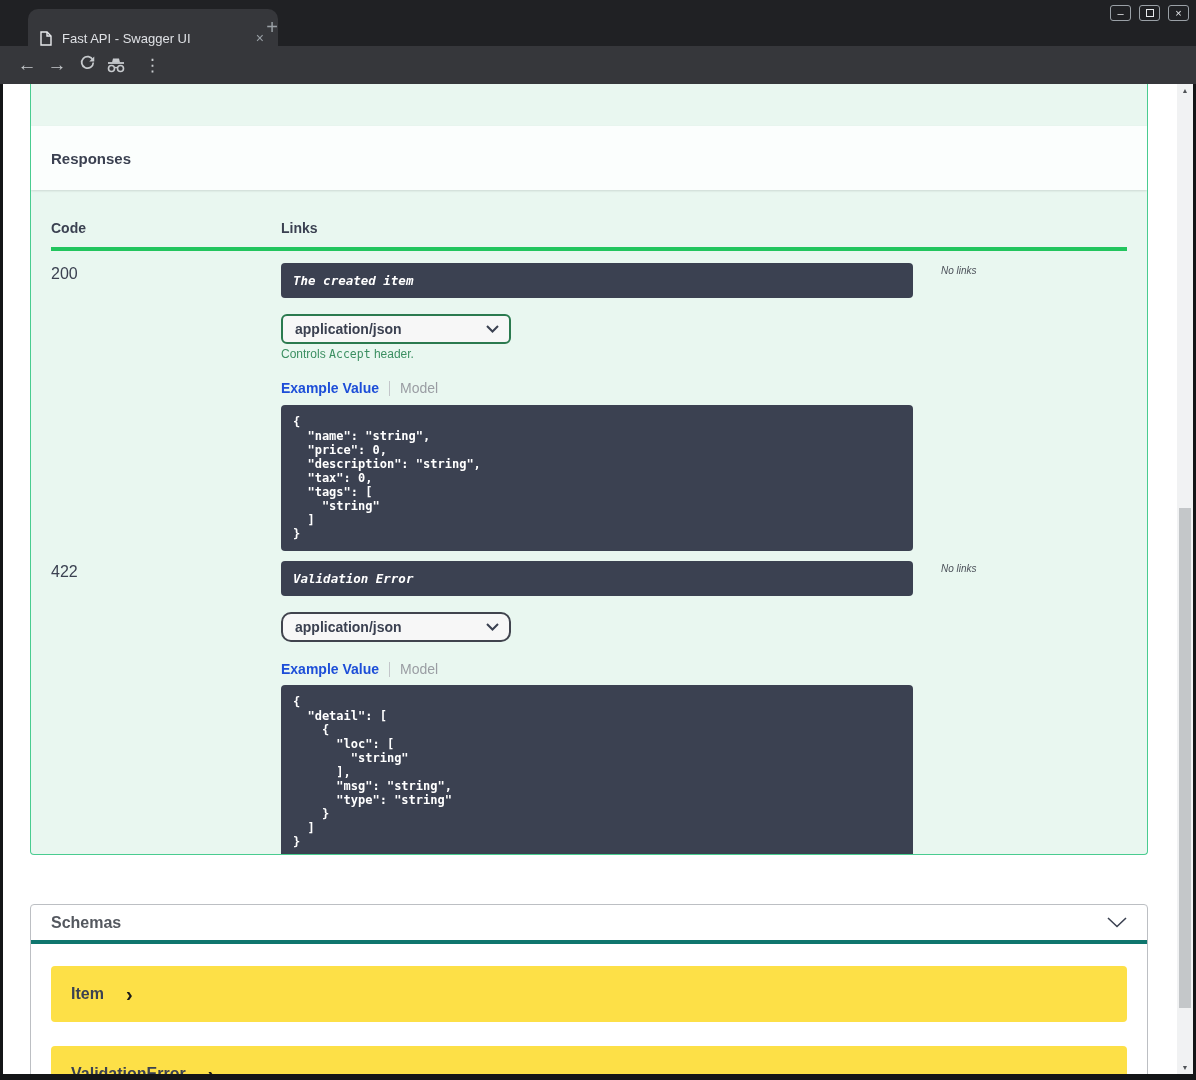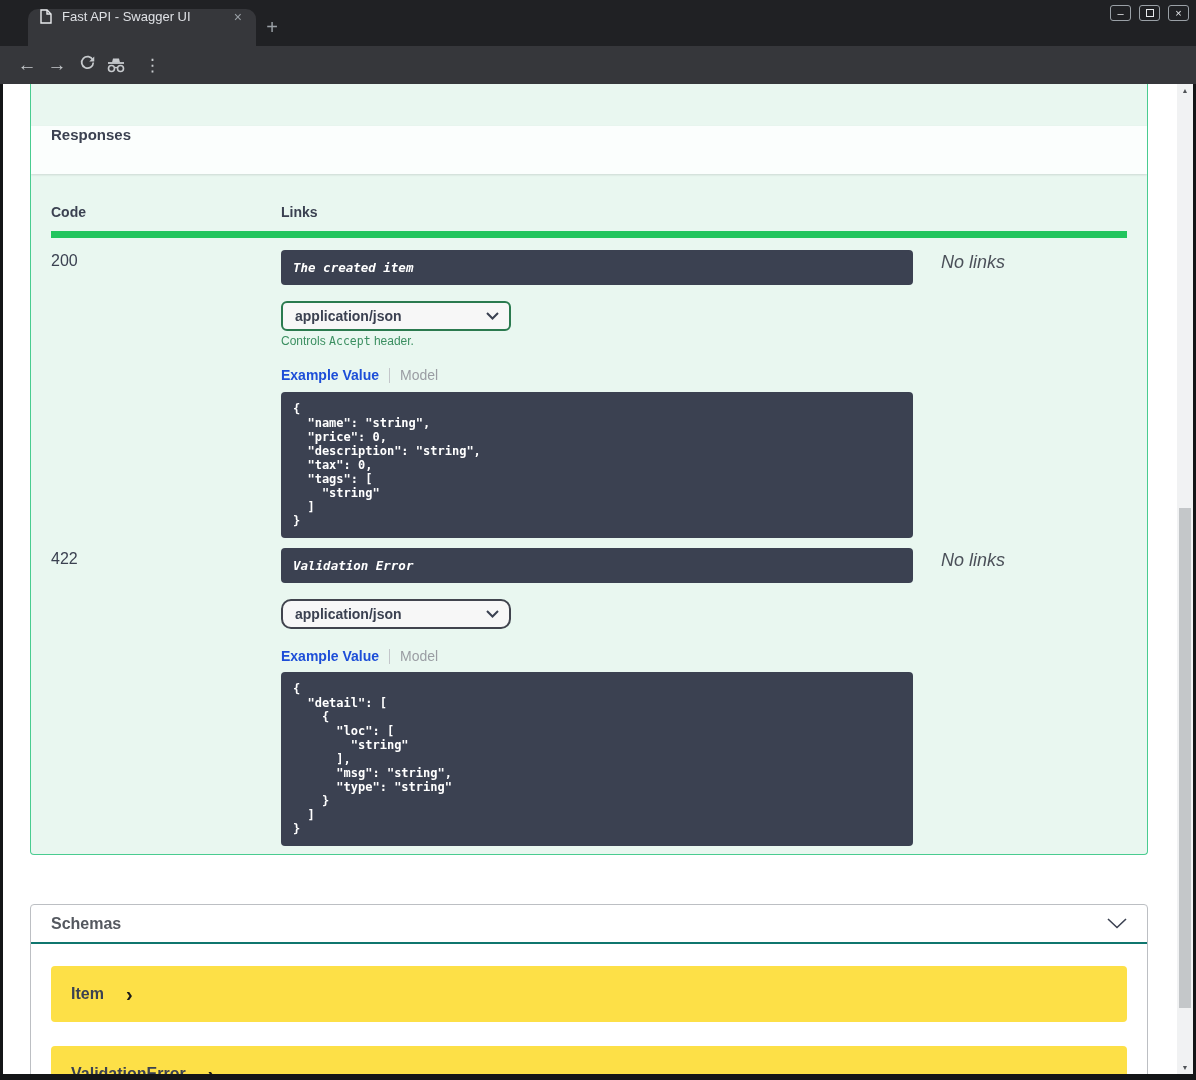--- a/index.html
+++ b/index.html
@@ -7,22 +7,22 @@
   body { font-family:"Liberation Sans", sans-serif; background:#141517; position:relative; overflow:hidden; }
   .mono { font-family:"DejaVu Sans Mono","Liberation Mono",monospace; }
 
   
   .titlebar { position:absolute; top:0; left:0; width:1196px; height:46px; background:#202124; }
   .win-controls { position:absolute; top:5px; right:7px; display:flex; gap:8px; }
   .win-btn { width:21px; height:16px; border:1px solid #9aa0a6; border-radius:3px; color:#e8eaed;
              display:flex; align-items:center; justify-content:center; font-size:11px; line-height:1; cursor:default; }
   .max-glyph { width:8px; height:8px; border:1px solid #e8eaed; display:block; }
 
-  .tab { position:absolute; left:28px; top:9px; width:228px; height:37px; background:#36373b;
-         border-radius:10px 10px 0 0; display:flex; align-items:flex-start; padding:0 10px 0 12px; }
+  .tab { position:absolute; left:28px; top:9px; width:250px; height:37px; background:#36373b;
+         border-radius:10px 10px 0 0; display:flex; align-items:flex-end; padding:0 10px 0 12px; }
   .tab-title { color:#dfe1e5; font-size:13px; margin-left:10px; flex:1; white-space:nowrap; overflow:hidden; }
   .tab-close { color:#9aa0a6; font-size:14px; padding:0 4px; }
   .new-tab { position:absolute; left:258px; top:13px; width:28px; height:28px; color:#9aa0a6; font-size:20px;
              display:flex; align-items:center; justify-content:center; }
 
   .toolbar { position:absolute; top:46px; left:0; width:1196px; height:38px; background:#36373b;
              display:flex; align-items:center; padding:0 12px; }
   .nav-ico { color:#c7cacd; font-size:19px; width:30px; text-align:center; flex:0 0 auto; }
   .omnibox { flex:1; height:28px; background:#202124; border-radius:14px; margin:0 10px 0 6px;
              display:flex; align-items:center; padding:0 10px 0 10px; }
@@ -33,33 +33,33 @@
   .toolbar-right { display:flex; align-items:center; gap:16px; margin-left:2px; }
   .menu-dots { color:#c7cacd; font-size:17px; letter-spacing:0; }
 
   
   .page { position:absolute; top:84px; left:3px; right:3px; bottom:6px; background:#ffffff; overflow:hidden; }
   .content { margin-left:27px; width:1118px; }
 
   .opblock { width:1118px; height:771px; background:#e9f7f0; border:1px solid #49cc90; border-top:none;
              border-radius:0 0 4px 4px; overflow:hidden; }
   .ob-spacer { height:42px; }
-  .section-header { height:48px; background:rgba(255,255,255,.82); box-shadow:0 1px 2px rgba(0,0,0,.12);
-                    display:flex; padding:0 20px; }
+  .section-header { height:64px; background:rgba(255,255,255,.82); box-shadow:0 1px 2px rgba(0,0,0,.12);
+                    display:flex; align-items:center; padding:0 20px; }
   .section-title { font-size:15px; font-weight:bold; color:#3b4151; }
 
   .resp-table { padding:0 20px; }
   .t-head { margin-top:30px; display:grid; grid-template-columns:230px 660px 1fr;
-            padding-bottom:11px; border-bottom:7px solid #22c55e; }
+            padding-bottom:11px; border-bottom:4px solid #22c55e; }
   .t-head div { font-size:14px; font-weight:bold; color:#3b4151; }
   .t-row { display:grid; grid-template-columns:230px 660px 1fr; }
   .row-200 { padding-top:12px; }
   .row-422 { margin-top:10px; }
   .code-cell { font-size:16px; color:#3b4151; padding-top:2px; }
-  .links-cell { font-size:18px; color:#4b5059; font-style:italic; padding-top:2px; }
+  .links-cell { font-size:10px; color:#4b5059; font-style:italic; padding-top:2px; }
 
   .desc-box { width:632px; height:35px; background:#3b4151; border-radius:4px; display:flex; align-items:center;
               padding:0 12px; color:#fff; font-size:12.5px; font-weight:bold; font-style:italic; }
   .media-select { margin-top:16px; width:230px; height:30px; background:#f7f7f7; display:flex; align-items:center;
                   justify-content:space-between; padding:0 10px 0 12px; }
   .sel-200 { border:2px solid #2b7a4f; border-radius:6px; }
   .sel-422 { border:2px solid #41444e; border-radius:10px; }
   .media-label { font-size:14px; font-weight:bold; color:#3b4151; }
   .accept-note { margin-top:3px; font-size:12px; color:#3b8f61; }
   .accept-note .mono { font-size:11.5px; }
@@ -69,21 +69,21 @@
   .ex-model { font-size:14px; color:#9a9da3; }
   pre.example { width:632px; background:#3b4151; border-radius:4px; padding:10px 12px; color:#ffffff;
                 font-family:"DejaVu Sans Mono","Liberation Mono",monospace; font-size:12px; line-height:14px;
                 font-weight:bold; }
   .pre-200 { margin-top:9px; }
   .pre-422 { margin-top:8px; }
 
   
   .schemas { margin-top:49px; width:1118px; background:#fff; border:1px solid #bcbfc3; border-radius:4px; }
   .schemas-header { height:39px; display:flex; align-items:center; justify-content:space-between;
-                    padding:0 20px; border-bottom:2px solid #0f766e;text-align:right; }
+                    padding:0 20px; border-bottom:4px solid #0f766e;text-align:right; }
   .schemas-title { font-size:16px; font-weight:bold; color:#54585f; }
   .model-row { margin:22px 20px 0 20px; height:56px; background:#fde047; border-radius:4px;
                display:flex; align-items:center; padding-left:20px; }
   .model-row.second { margin-top:24px; margin-bottom:20px; }
   .model-label { font-size:16px; font-weight:bold; color:#3b4151; }
   .model-chevron { font-size:20px; font-weight:bold; color:#1b1b1b; margin-left:22px; line-height:1; }
 
   
   .scrollbar { position:absolute; top:0; right:0; bottom:0; width:16px; background:#f1f2f3; }
   .sb-arrow { position:absolute; left:0; width:16px; height:13px; display:flex; align-items:center;

